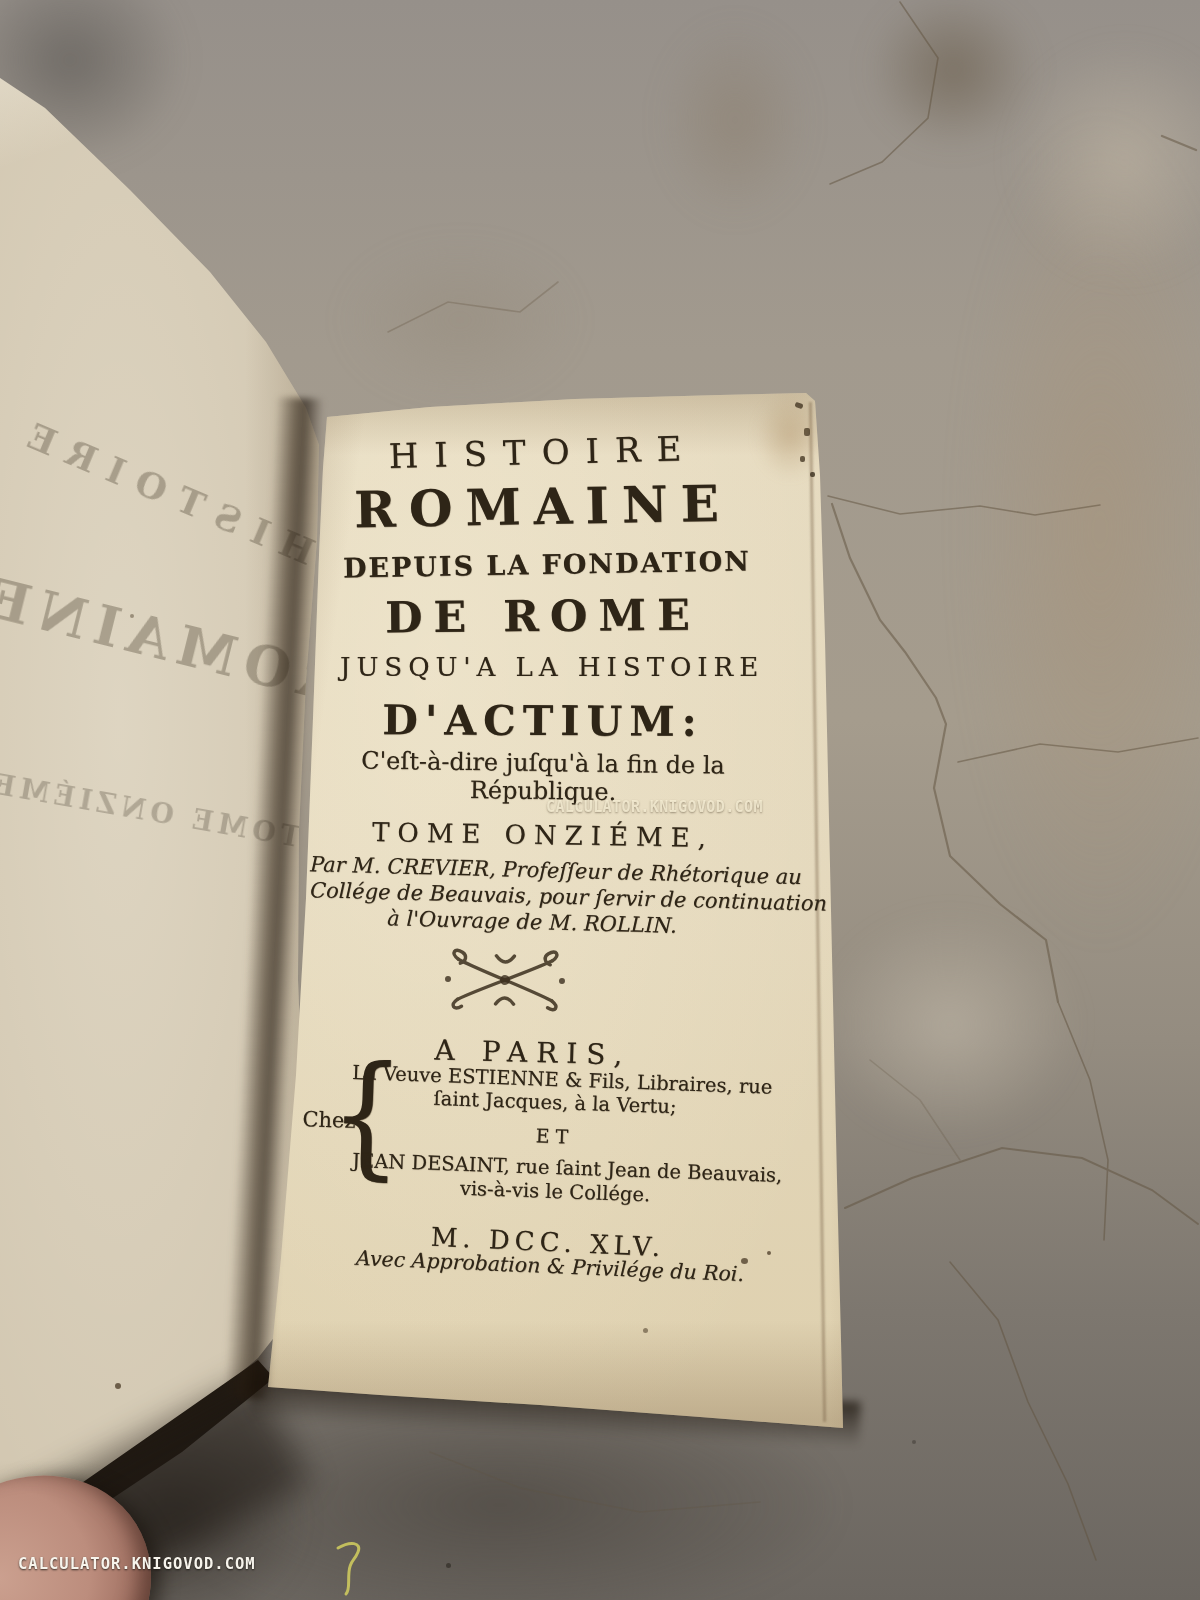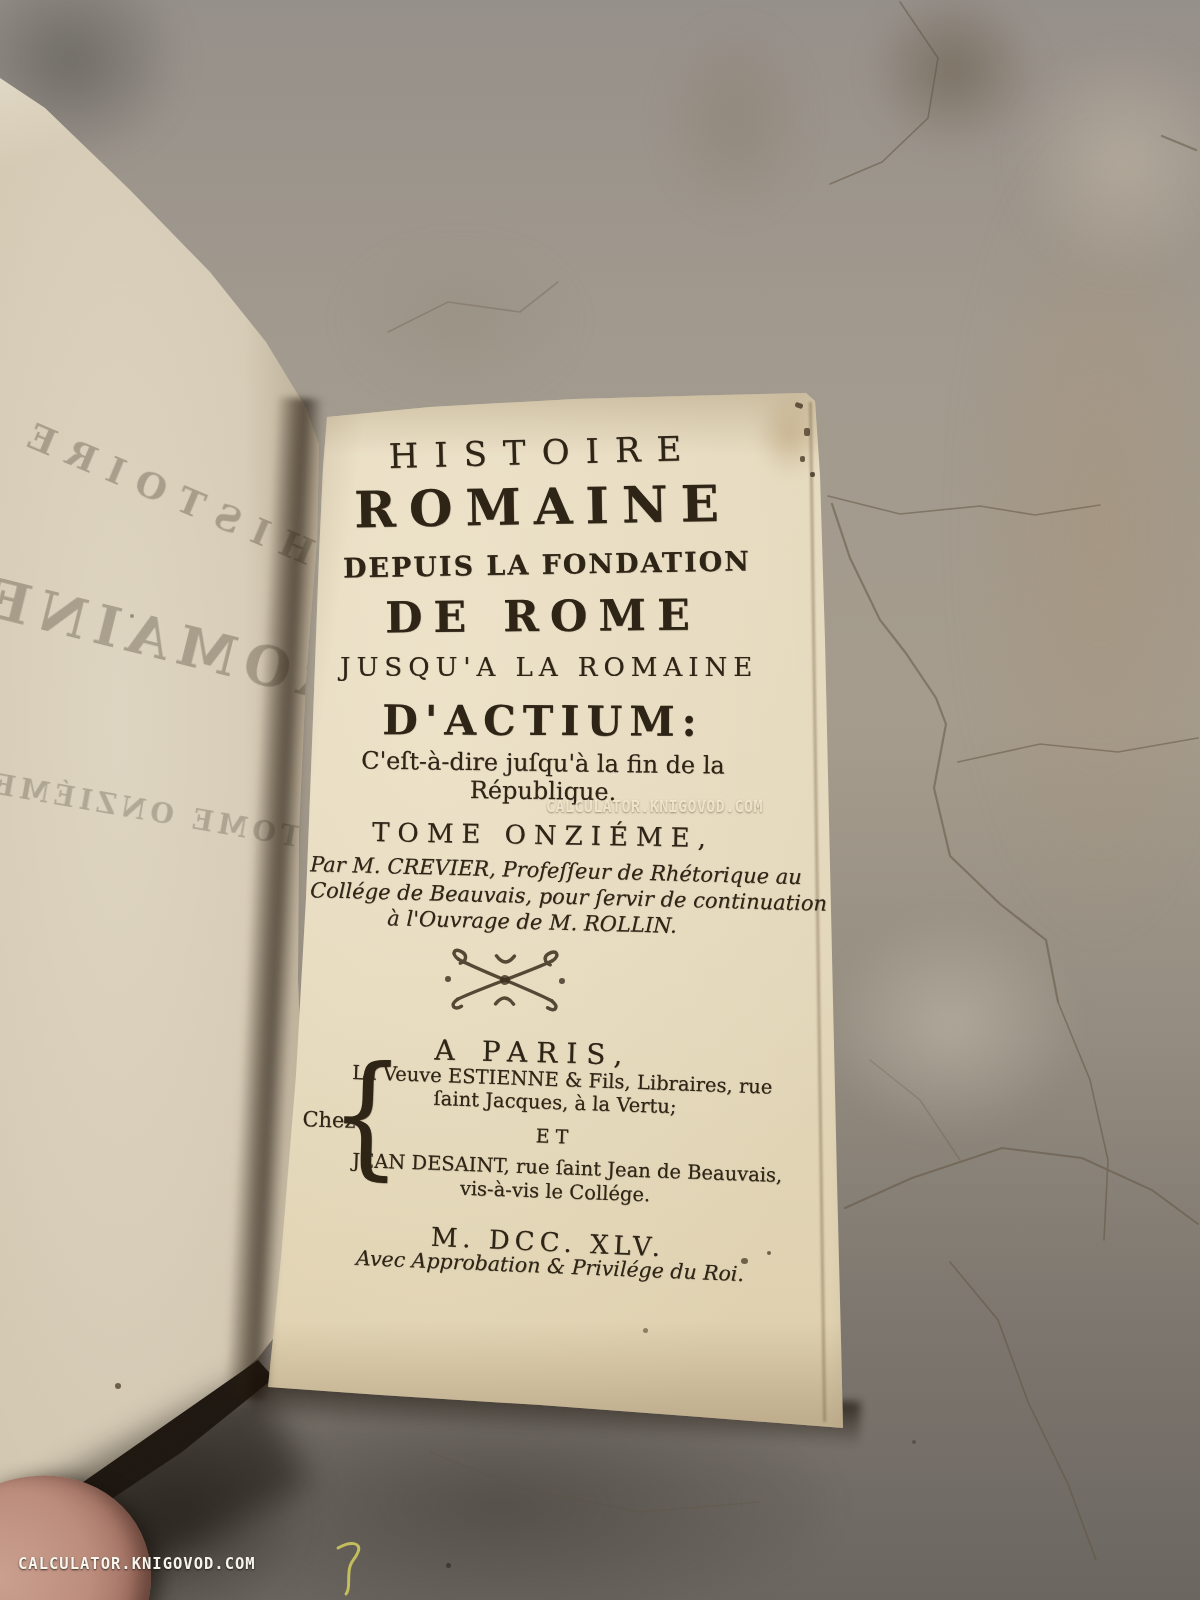--- a/index.html
+++ b/index.html
@@ -141,21 +141,21 @@
   <div id="page-bottom-shadow"></div>
 
   <div id="title-page">
     <div id="title-page-shade"></div>
     <div id="page-edge-line"></div>
 
     <div id="t1" class="pl">HISTOIRE</div>
     <div id="t2" class="pl">ROMAINE</div>
     <div id="t3" class="pl">DEPUIS LA FONDATION</div>
     <div id="t4" class="pl">DE ROME</div>
-    <div id="t5" class="pl">JUSQU'A LA ROMAINE</div>
+    <div id="t5" class="pl">JUSQU'A LA HISTOIRE</div>
     <div id="t6" class="pl">D'ACTIUM:</div>
     <div id="s1" class="pl">C'eſt-à-dire juſqu'à la fin de la</div>
     <div id="s2" class="pl">République.</div>
     <div id="tome" class="pl">TOME ONZIÉME,</div>
     <div id="a1" class="pl auth">Par M. CREVIER, Profeſſeur de Rhétorique au</div>
     <div id="a2" class="pl auth">Collége de Beauvais, pour ſervir de continuation</div>
     <div id="a3" class="pl auth">à l'Ouvrage de M. ROLLIN.</div>
 
     <svg id="ornament" class="abs" viewBox="0 0 130 64">
       <g fill="none" stroke="#3b2f1e" stroke-width="3.4" stroke-linecap="round" opacity=".85">

